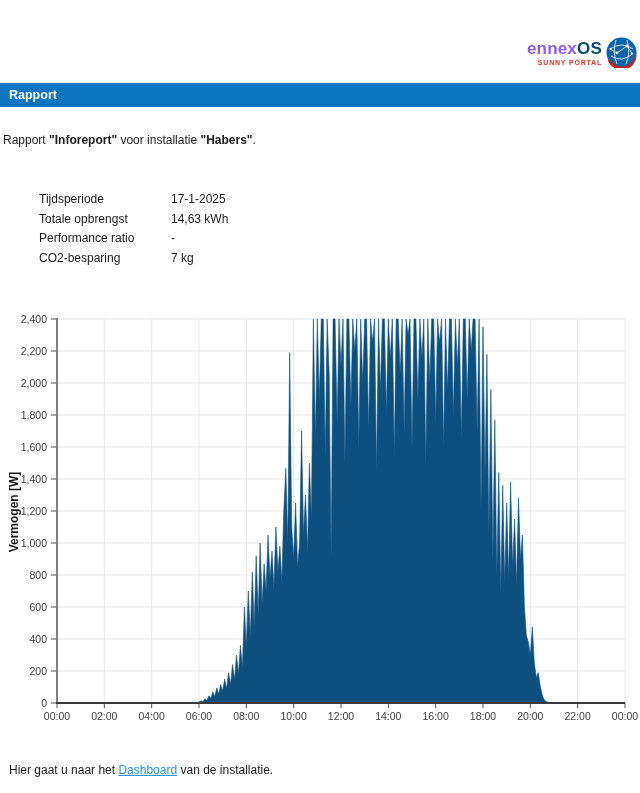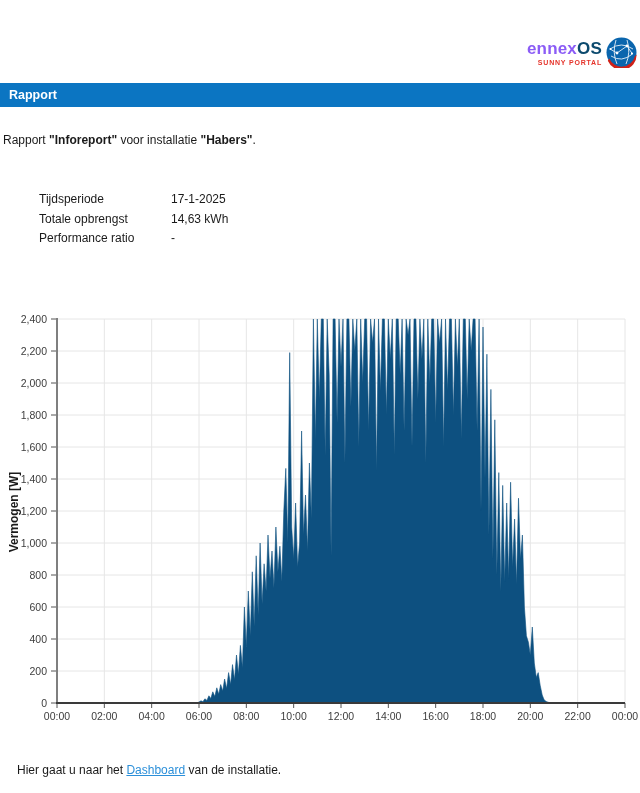--- a/index.html
+++ b/index.html
@@ -32,21 +32,21 @@
   .chart-wrap { position:absolute; top:310px; left:0; width:640px; height:412px; }
   .ylabel {
     position:absolute; left:14px; top:512px; width:0; height:0; overflow:visible;
   }
   .ylabel span {
     position:absolute; white-space:nowrap; font-size:12px; font-weight:700;
     transform:translate(-50%,-50%) rotate(-90deg); display:block;
   }
   svg text.tick { font-family:"Liberation Sans", sans-serif; font-size:10.5px; fill:#3d3d3d; }
   
-  .footer { position:absolute; top:763px; left:17px; font-size:12px; }
+  .footer { position:absolute; top:763px; left:9px; font-size:12px; }
   .footer a { text-decoration:underline; cursor:pointer; }
 </style>
 </head>
 <body>
 
 <div id="page">
 
   <div class="logo">
     <div class="logo-text">
       <div class="logo-brand">
@@ -86,20 +86,24 @@
         <span class="lbl">Tijdsperiode</span>
         <span class="val">17-1-2025</span>
       </div>
       <div class="row">
         <span class="lbl">Totale opbrengst</span>
         <span class="val">14,63 kWh</span>
       </div>
       <div class="row">
         <span class="lbl">Performance ratio</span>
         <span class="val">-</span>
+      </div>
+      <div class="row">
+        <span class="lbl">CO2-besparing</span>
+        <span class="val">7 kg</span>
       </div>
     </div>
 
   <div class="chart-wrap">
     <svg id="chart" width="640" height="412" viewBox="0 0 640 412">
         <line x1="51" x2="56" y1="393" y2="393" stroke="#555555" stroke-width="1"></line>
         <text x="47" y="396.5" text-anchor="end" class="tick">0</text>
         <line x1="57" x2="625" y1="361" y2="361" stroke="#e6e6e6" stroke-width="1"></line>
         <line x1="51" x2="56" y1="361" y2="361" stroke="#555555" stroke-width="1"></line>
         <text x="47" y="364.5" text-anchor="end" class="tick">200</text>

